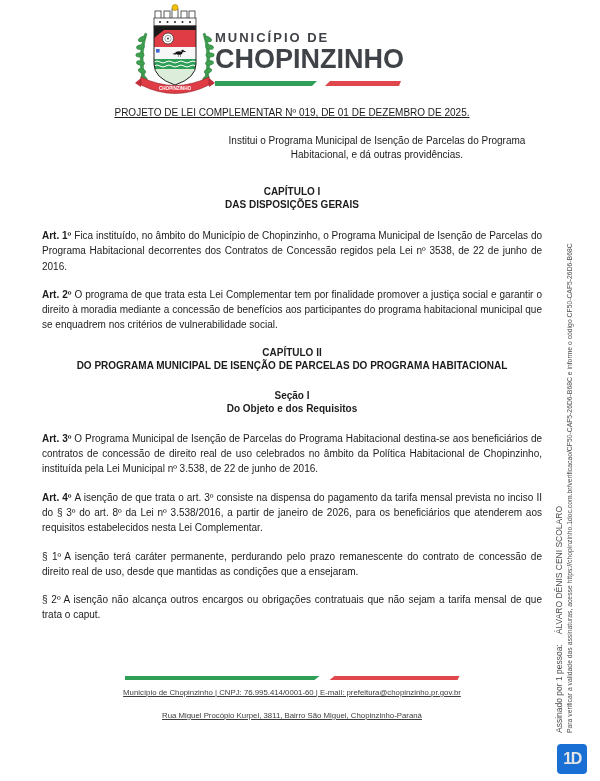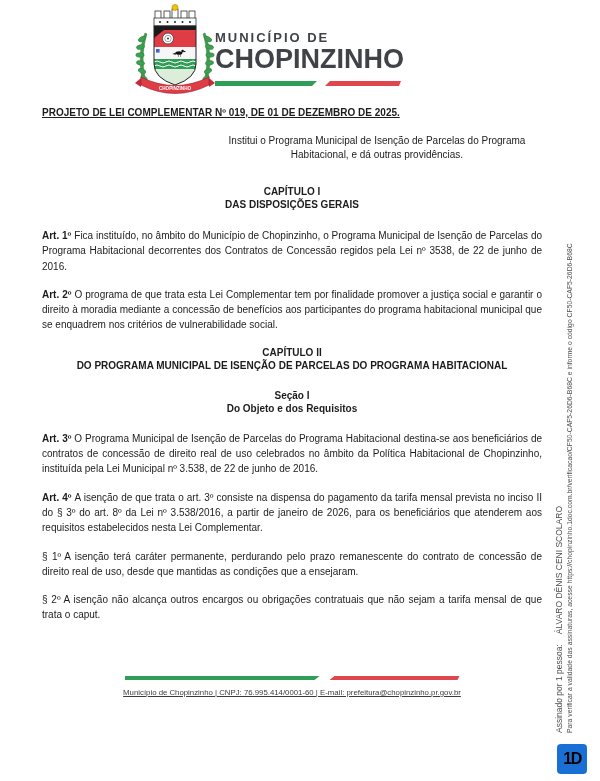--- a/index.html
+++ b/index.html
@@ -18,21 +18,21 @@
   .org-small { font-size:13px; font-weight:bold; letter-spacing:2px; line-height:14px; }
   .org-large { font-size:27px; font-weight:bold; letter-spacing:0px; line-height:29px; }
   .logo-bar { display:flex; gap:8px; margin-top:7px; }
   .bar-green { width:102px; height:5px; background:var(--green,#2f9e57);
     clip-path:polygon(0 0,100% 0,calc(100% - 5px) 100%,0 100%); }
   .bar-red { width:76px; height:5px; background:var(--red,#e0474c);
     clip-path:polygon(5px 0,100% 0,calc(100% - 2px) 100%,0 100%); }
 
   
   .doc-main { position:absolute; left:42px; top:106px; width:500px; }
-  .law-title { font-size:10px; font-weight:bold; 
+  .law-title { font-size:10px; font-weight:normal; text-align:center;
     text-decoration:underline; line-height:13px; }
   .ementa { font-weight:normal; font-size:10px; line-height:13.5px;
     width:330px; margin:15px 0 0 170px; text-align:center; }
   .heading { font-weight:bold; font-size:10px; line-height:13px; text-align:center;
     max-width:470px; margin-left:auto; margin-right:auto; }
   .h-cap1 { margin-top:24px; }
   .h-cap2 { margin-top:13px; }
   .h-sec1 { margin-top:17px; }
   .par { font-size:10px; line-height:15.3px; text-align:justify; margin-top:13px; }
   .par .lead { margin-right:3px; }
@@ -50,21 +50,21 @@
   .f-line2 { margin-top:14px; font-size:7.8px; }
 
   
   .sig { position:absolute; left:554px; top:733px; width:590px;
     transform:rotate(-90deg); transform-origin:0 0; color:#4d4d4d; }
   .sig-line1 { font-size:8.5px; line-height:11px; white-space:nowrap; }
   .sig-line1 .signer { margin-left:10px; }
   .sig-line2 { font-size:6.8px; line-height:9px; white-space:nowrap; }
 
   .onedoc { position:absolute; left:557px; top:744px; width:30px; height:30px;
-    background:var(--doc_blue,#1a6fd4); border-radius:4px; color:#000000;
+    background:var(--doc_blue,#1a6fd4); border-radius:4px; color:#e5e5e5;
     display:flex; align-items:center; justify-content:center;
     font-weight:bold; font-size:16px; letter-spacing:-1.5px; }
 </style>
 </head>
 <body>
 
 <div class="page">
 
   <header class="letterhead">
     <svg class="crest" width="92" height="102" viewBox="0 0 92 102">
@@ -185,20 +185,21 @@
 
     <p class="par"><span class="lead">§ 2º</span><span>A isenção não alcança outros encargos ou obrigações contratuais que não sejam a tarifa mensal de que trata o caput.</span></p>
   </main>
 
   <footer class="pfooter">
     <div class="fbar">
       <span class="fbar-green"></span>
       <span class="fbar-red"></span>
     </div>
     <div class="f-line1">Município de Chopinzinho | CNPJ: 76.995.414/0001-60 | E-mail: prefeitura@chopinzinho.pr.gov.br</div>
+    <div class="f-line2">Rua Miguel Procópio Kurpel, 3811, Bairro São Miguel, Chopinzinho-Paraná</div>
   </footer>
 
   <aside class="sig">
     <div class="sig-line1">
       <span>Assinado por 1 pessoa:</span><span class="signer">ÁLVARO DÊNIS CENI SCOLARO</span>
     </div>
     <div class="sig-line2">Para verificar a validade das assinaturas, acesse https://chopinzinho.1doc.com.br/verificacao/CF50-CAF5-26D6-B68C e informe o código CF50-CAF5-26D6-B68C</div>
   </aside>
 
   <div class="onedoc">

